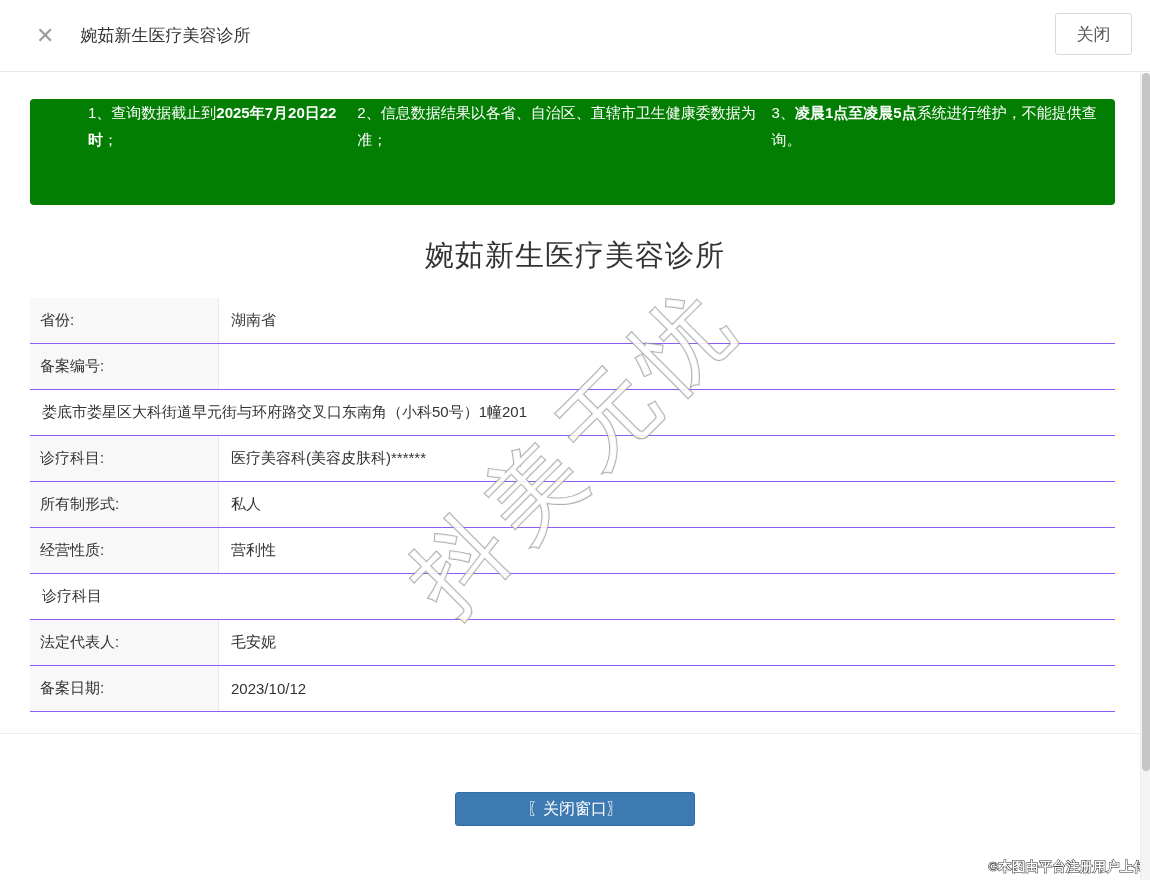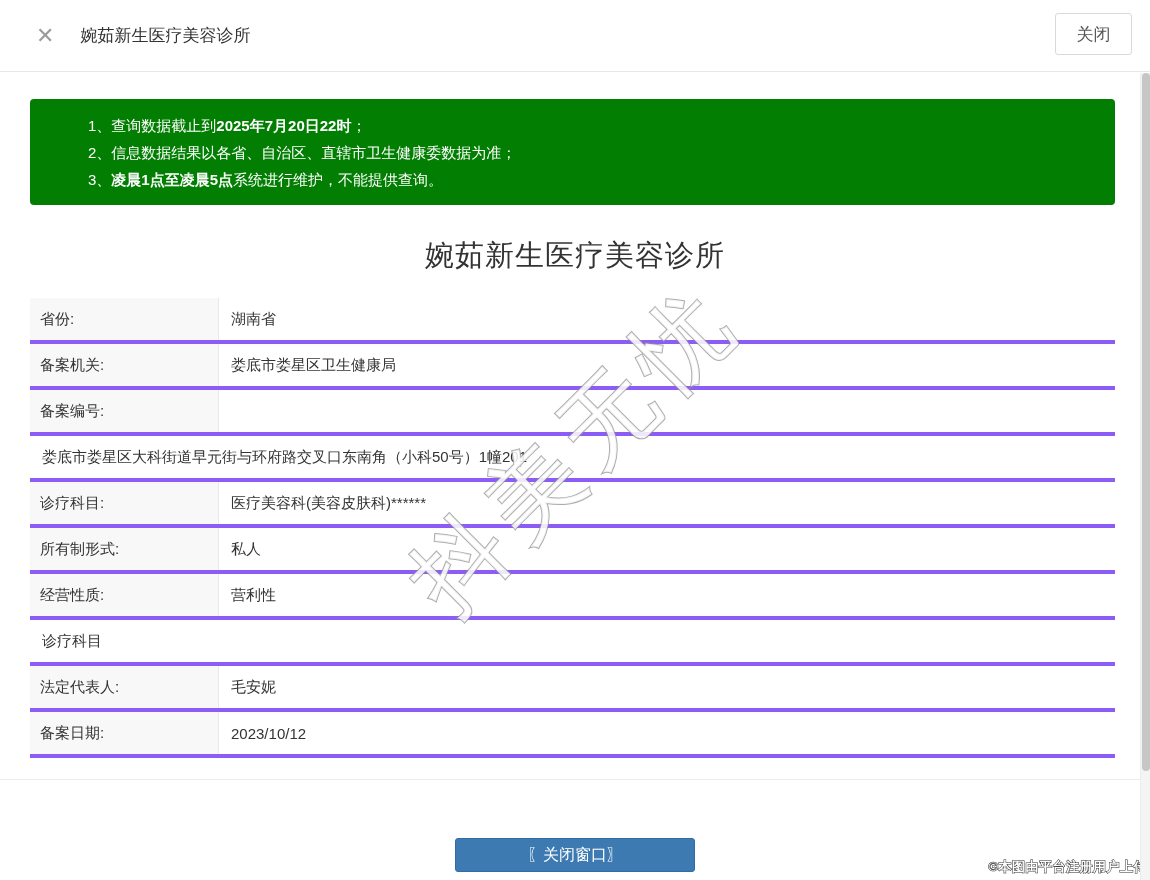--- a/index.html
+++ b/index.html
@@ -72,21 +72,21 @@
 
   
   .notice {
     margin: 27px 35px 0 30px;
     height: 106px;
     background: #027e02;
     border-radius: 4px;
     color: #fff;
     font-size: 15px;
     display: flex;
-    flex-direction: column;
+    flex-direction: row;
     justify-content: center;
     padding-left: 58px;
   }
   .notice p { line-height: 27px; }
   .notice b { font-weight: bold; }
 
   
   .clinic-title {
     margin-top: 31px;
     text-align: center;
@@ -96,21 +96,21 @@
     letter-spacing: 1px;
   }
 
   
   .info-table {
     margin: 22px 35px 0 30px;
   }
   .info-row {
     display: flex;
     height: 46px;
-    border-bottom: 4px solid #8b5cf6;
+    border-bottom: 1px solid #8b5cf6;
     align-items: stretch;
   }
   .info-label {
     width: 189px;
     background: #f8f8f8;
     border-right: 1px solid #e9e9e9;
     display: flex;
     align-items: center;
     padding-left: 10px;
     font-size: 15px;
@@ -191,24 +191,20 @@
 </div>
 
 <h1 class="clinic-title">婉茹新生医疗美容诊所</h1>
 
 <div class="info-table">
   <div class="info-row">
     <div class="info-label">省份:</div>
     <div class="info-value">湖南省</div>
   </div>
   <div class="info-row">
-    <div class="info-label">备案机关:</div>
-    <div class="info-value">娄底市娄星区卫生健康局</div>
-  </div>
-  <div class="info-row">
     <div class="info-label">备案编号:</div>
   </div>
   <div class="info-row">
     <div class="info-value">娄底市娄星区大科街道早元街与环府路交叉口东南角（小科50号）1幢201</div>
   </div>
   <div class="info-row">
     <div class="info-label">诊疗科目:</div>
     <div class="info-value">医疗美容科(美容皮肤科)******</div>
   </div>
   <div class="info-row">

